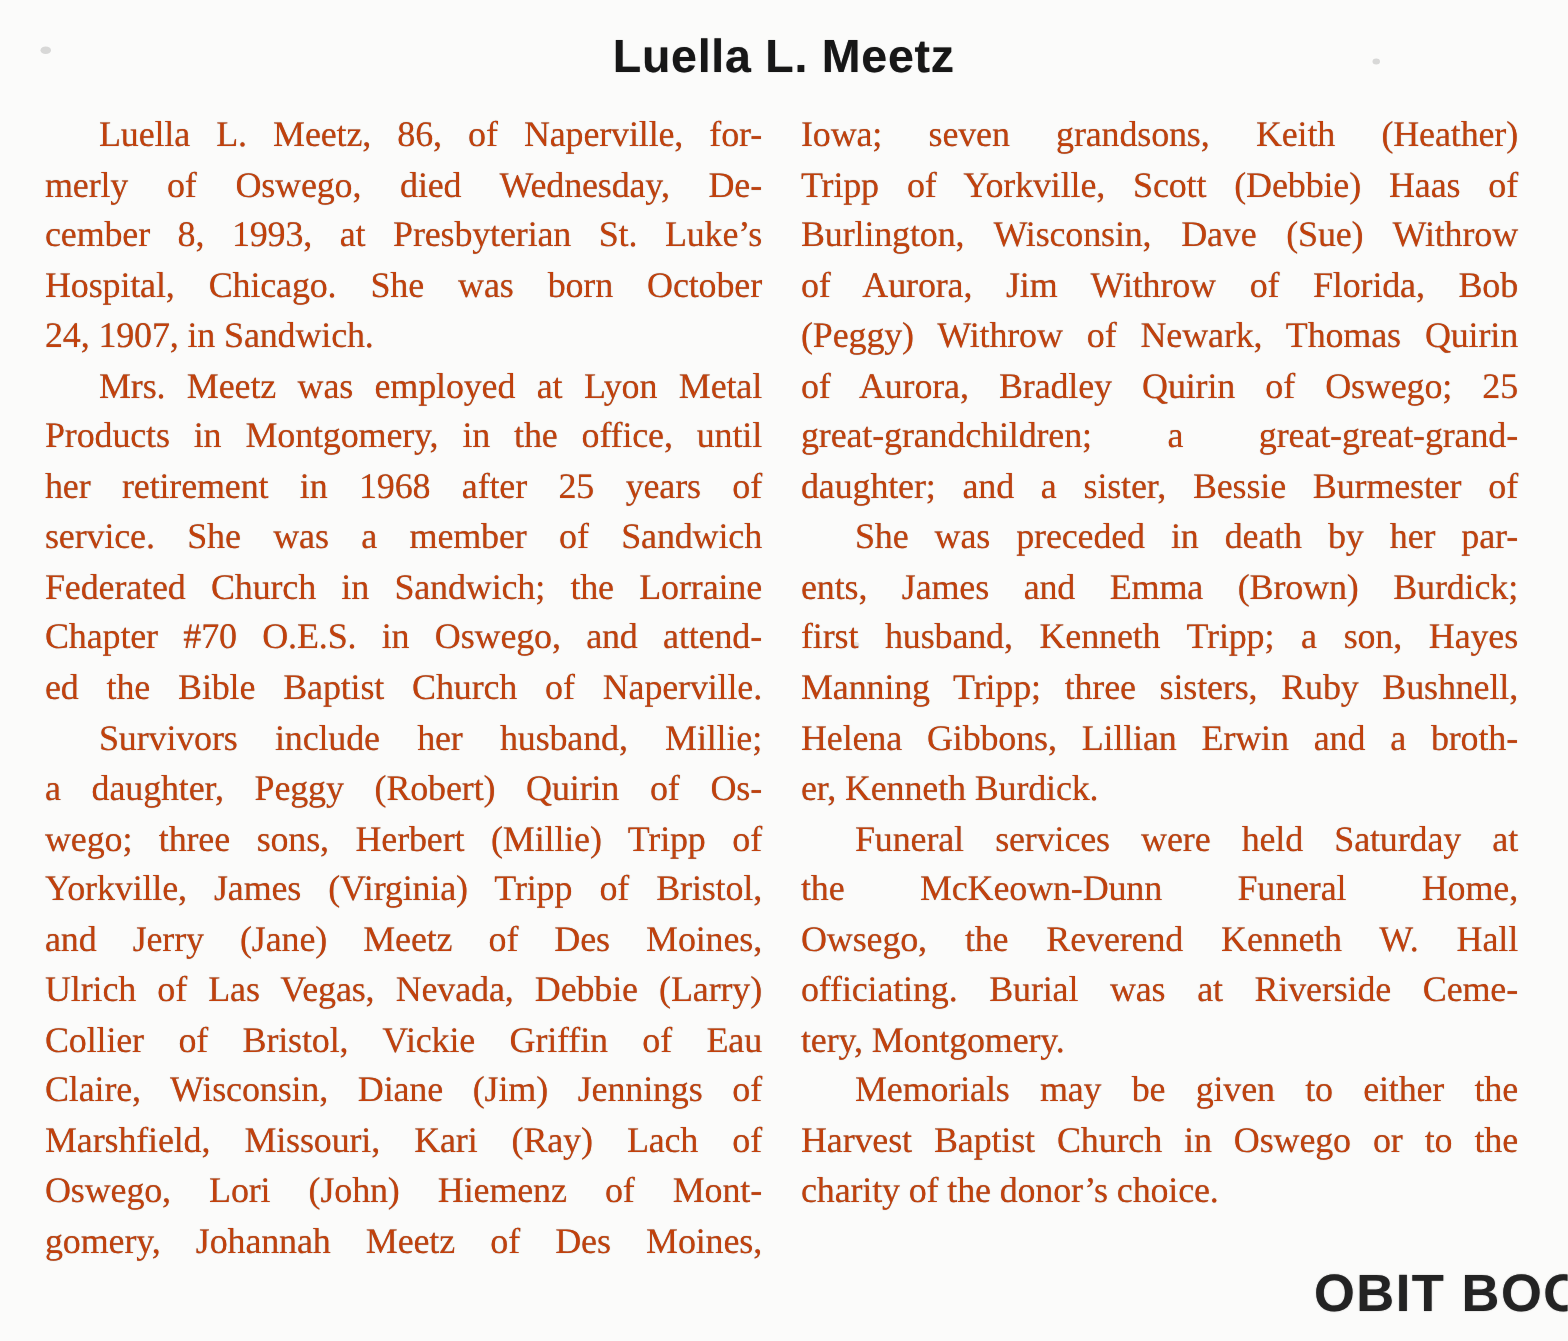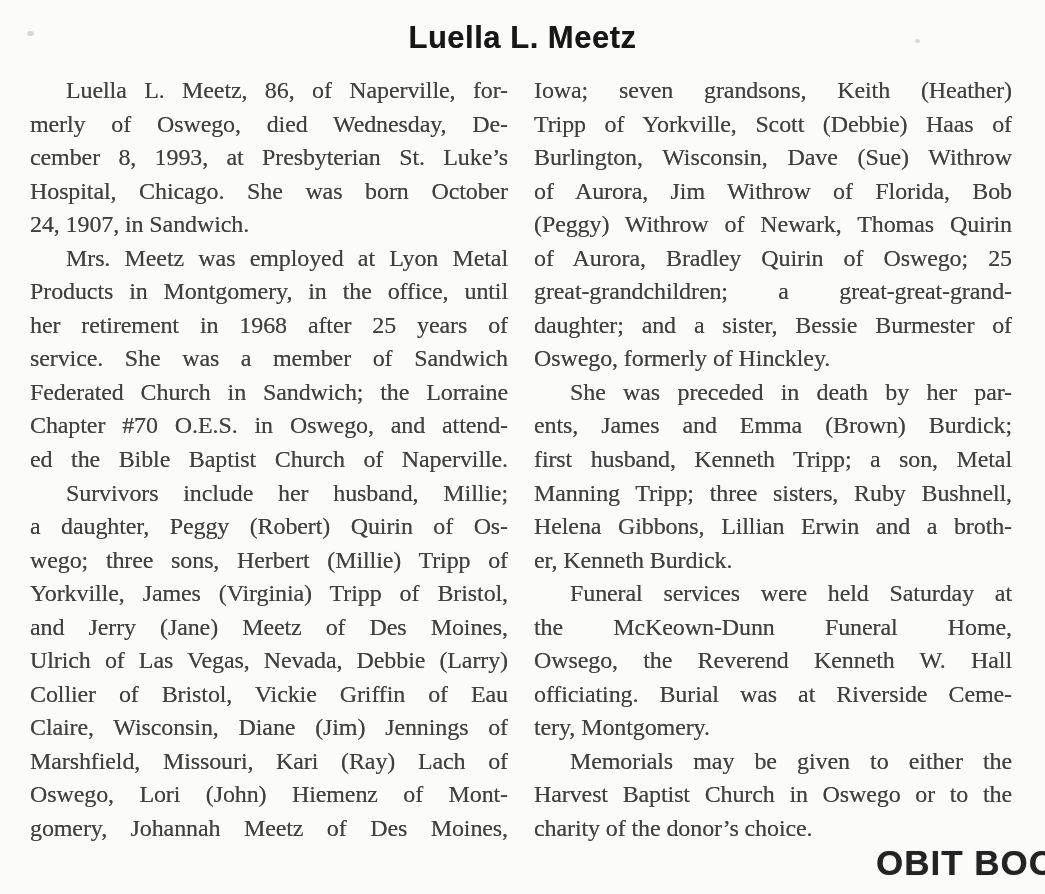--- a/index.html
+++ b/index.html
@@ -29,21 +29,21 @@
     top: 74px; left: 30px;
     display: flex;
     gap: 26px;
   }
   .col { width: 478px; }
   .para { margin: 0; }
   .line {
     height: 33.55px;
     line-height: 33.55px;
     font-size: 24px;
-    color: #404040;
+    color: #c2410c;
     text-align: justify;
     text-align-last: justify;
     letter-spacing: -0.1px;
     white-space: normal;
     overflow: visible;
     text-shadow: 0 0 0.6px rgba(0,0,0,0.5);
   }
   .line.indent { text-indent: 36px; }
   .line.last { text-align-last: left; }
 
@@ -109,26 +109,25 @@
       <div class="col">
         <div class="para">
           <div class="line">Iowa; seven grandsons, Keith (Heather)</div>
           <div class="line">Tripp of Yorkville, Scott (Debbie) Haas of</div>
           <div class="line">Burlington, Wisconsin, Dave (Sue) Withrow</div>
           <div class="line">of Aurora, Jim Withrow of Florida, Bob</div>
           <div class="line">(Peggy) Withrow of Newark, Thomas Quirin</div>
           <div class="line">of Aurora, Bradley Quirin of Oswego; 25</div>
           <div class="line">great-grandchildren; a great-great-grand-</div>
           <div class="line">daughter; and a sister, Bessie Burmester of</div>
-          <div class="line last">Oswego, formerly of Hinckley.</div>
         </div>
         <div class="para">
           <div class="line indent">She was preceded in death by her par-</div>
           <div class="line">ents, James and Emma (Brown) Burdick;</div>
-          <div class="line">first husband, Kenneth Tripp; a son, Metal</div>
+          <div class="line">first husband, Kenneth Tripp; a son, Hayes</div>
           <div class="line">Manning Tripp; three sisters, Ruby Bushnell,</div>
           <div class="line">Helena Gibbons, Lillian Erwin and a broth-</div>
           <div class="line last">er, Kenneth Burdick.</div>
         </div>
         <div class="para">
           <div class="line indent">Funeral services were held Saturday at</div>
           <div class="line">the McKeown-Dunn Funeral Home,</div>
           <div class="line">Owsego, the Reverend Kenneth W. Hall</div>
           <div class="line">officiating. Burial was at Riverside Ceme-</div>
           <div class="line last">tery, Montgomery.</div>

